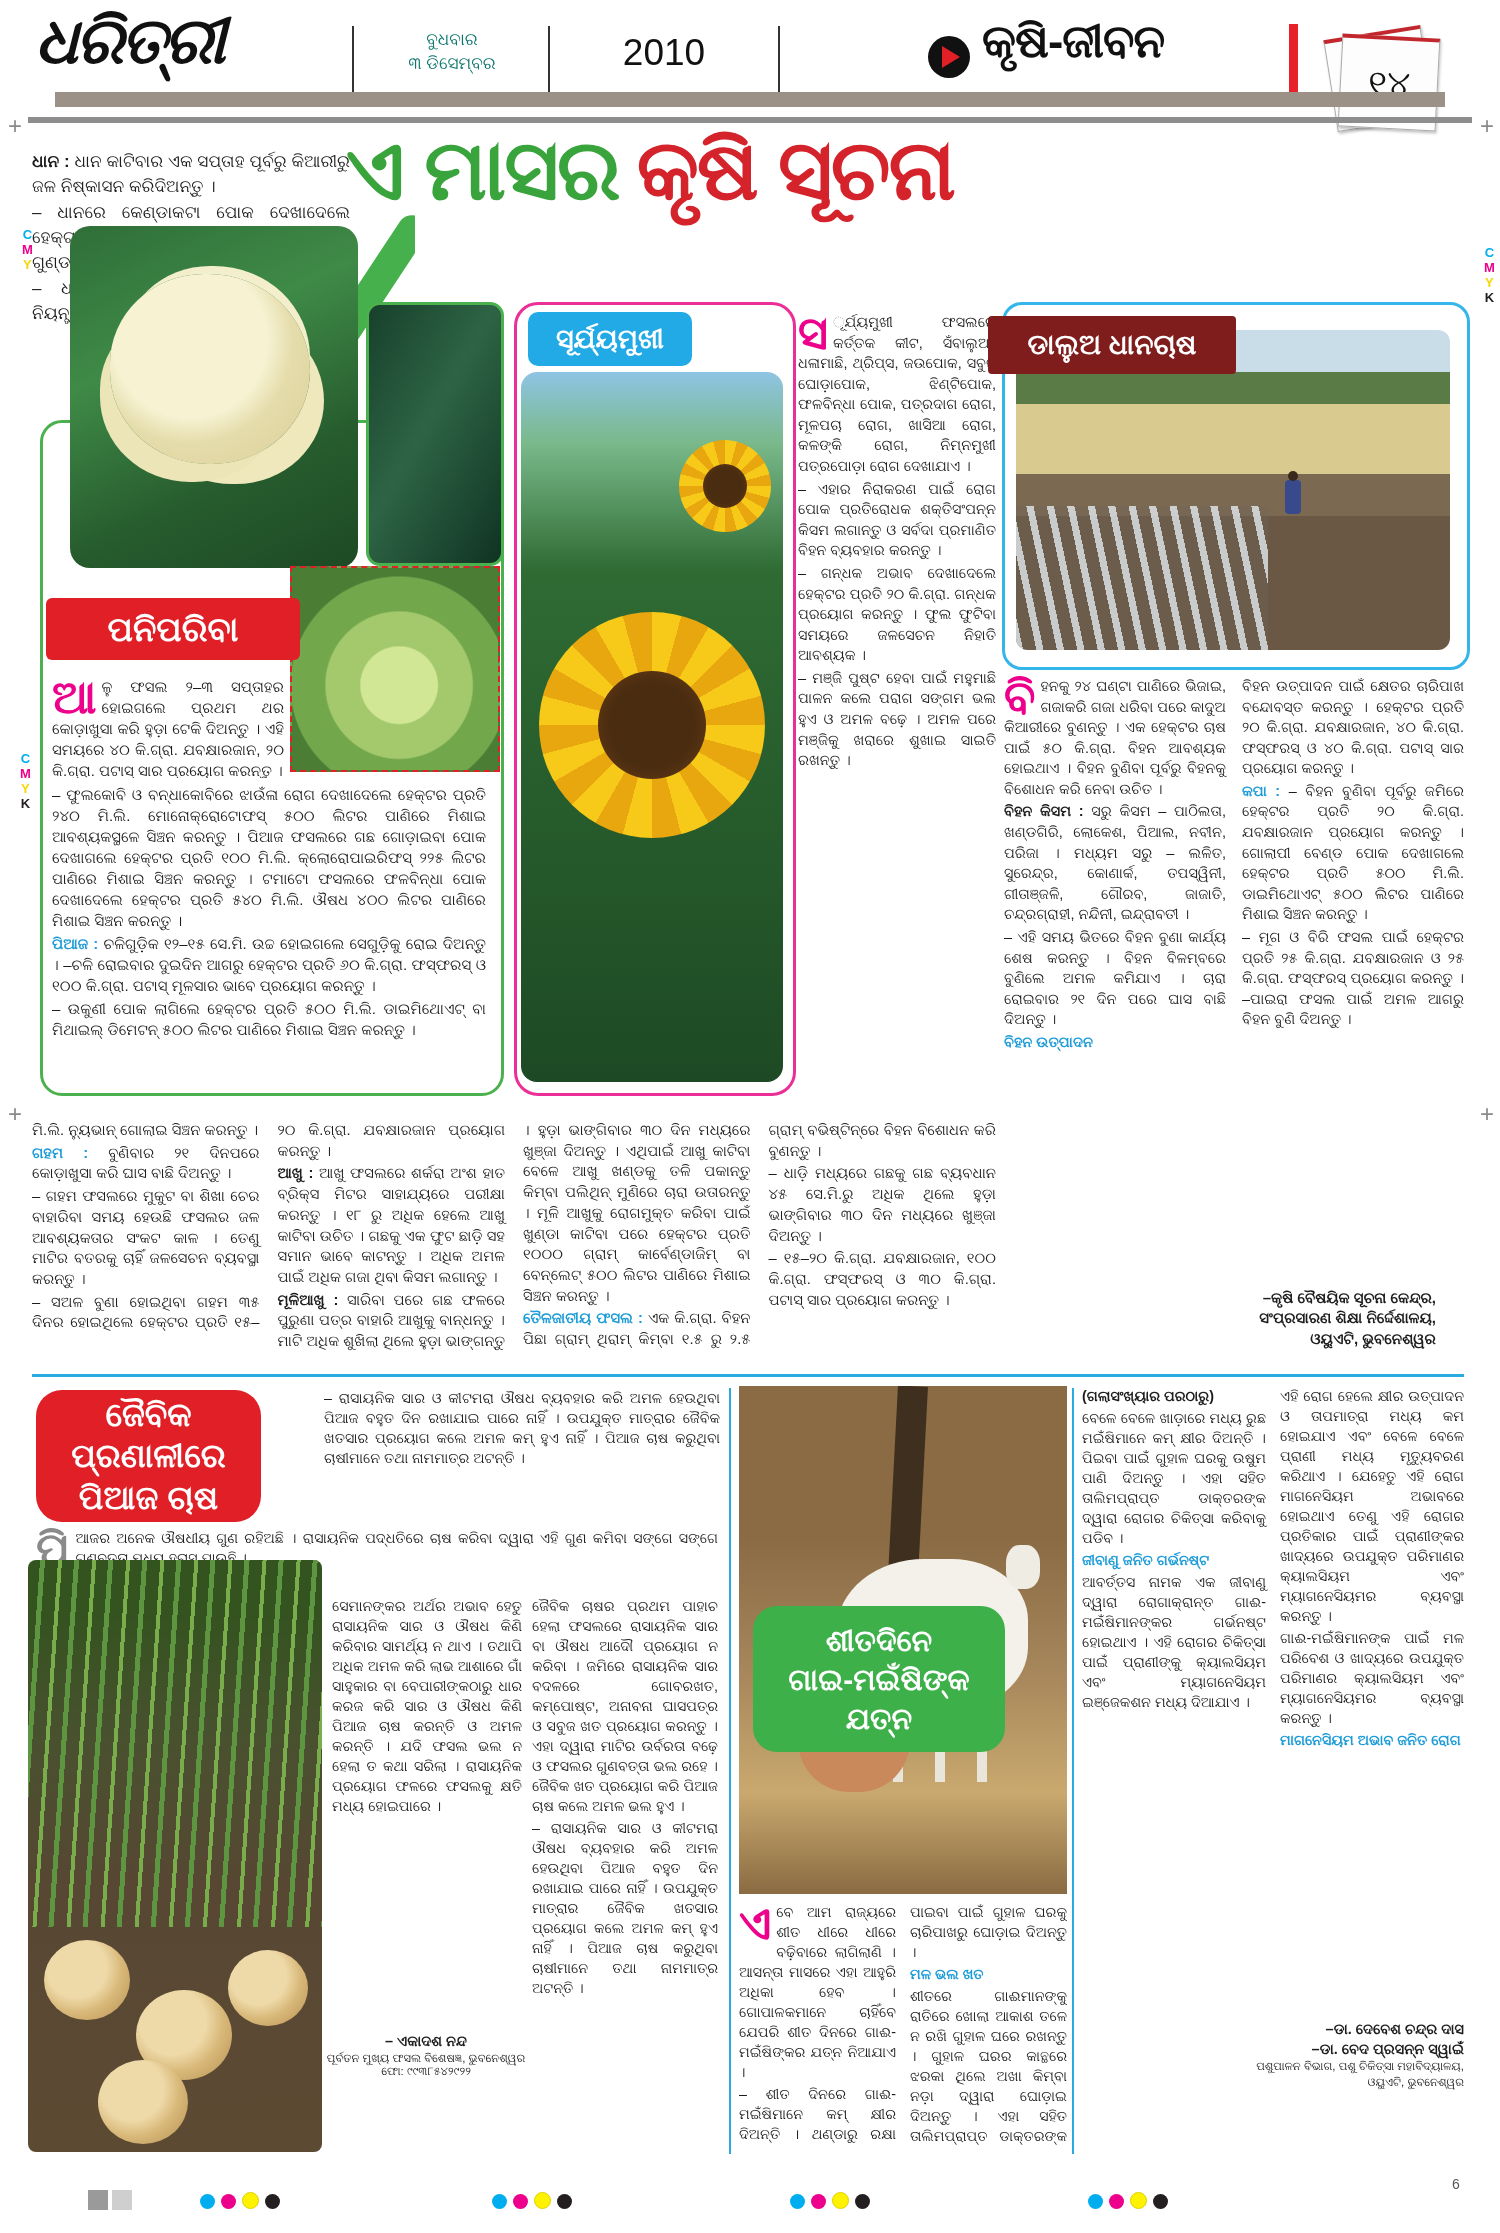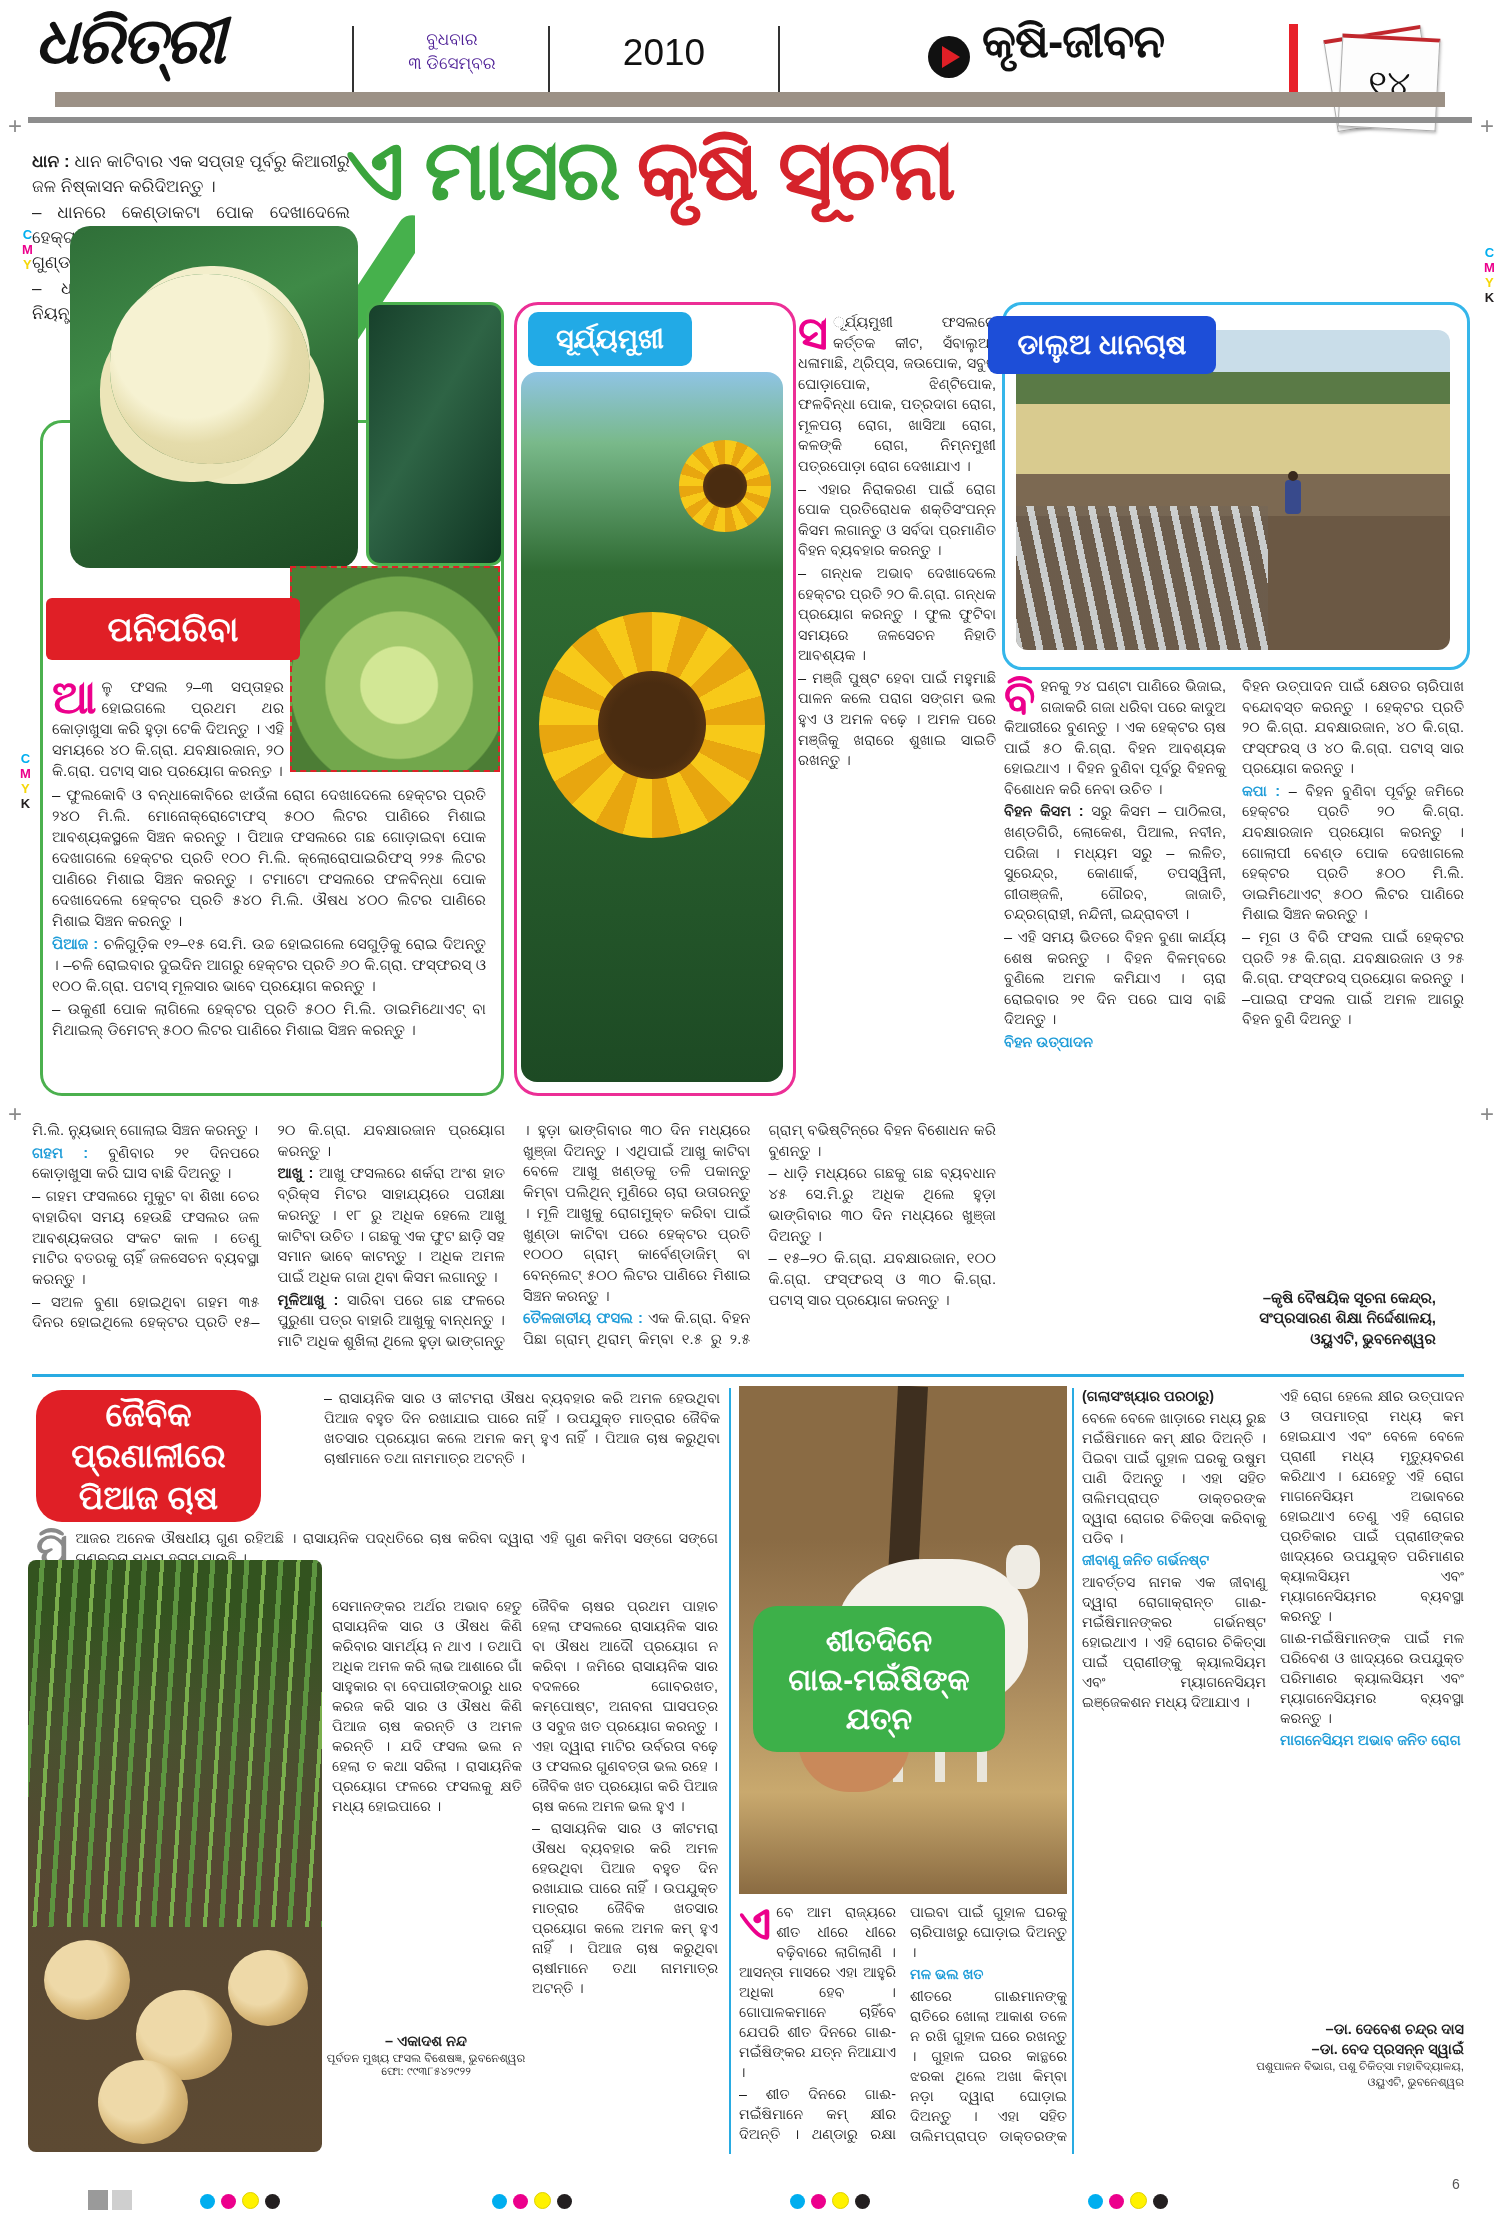--- a/index.html
+++ b/index.html
@@ -2,21 +2,21 @@
 <html><head>
 <meta charset="utf-8">
 <style>
   html,body{margin:0;padding:0;background:#fff;}
   .page{position:relative;width:1500px;height:2233px;background:#ffffff;overflow:hidden;
         font-family:"Liberation Sans",sans-serif;color:#1d1d1d;}
   .abs{position:absolute;}
   
   .mh-title{left:35px;top:4px;font-size:64px;font-weight:bold;font-style:italic;letter-spacing:-3px;color:#111;}
   .mh-rule{width:2px;height:66px;top:26px;background:#333;}
-  .mh-daydate{left:358px;top:28px;width:188px;text-align:center;font-size:17px;line-height:1.4;color:#4c1d95;}
+  .mh-daydate{left:358px;top:28px;width:188px;text-align:center;font-size:17px;line-height:1.4;color:#0f766e;}
   .mh-year{left:554px;top:32px;width:220px;text-align:center;font-size:37px;color:#111;}
   .play-icon{left:928px;top:36px;width:42px;height:42px;border-radius:50%;background:#111;}
   .play-icon:after{content:"";position:absolute;left:14px;top:10px;border-left:18px solid #e01f26;
       border-top:11px solid transparent;border-bottom:11px solid transparent;}
   .mh-section{left:982px;top:14px;font-size:46px;font-weight:bold;color:#111;letter-spacing:-1px;}
   .mh-redbar{left:1289px;top:24px;width:9px;height:80px;background:#e8212a;}
   .pages-icon{left:1312px;top:28px;width:132px;height:98px;}
   .pg{position:absolute;background:#fdfdfd;border:1px solid #aaa;border-top:4px solid #c1272d;box-shadow:1px 2px 3px rgba(0,0,0,.25);}
   .pg1{left:18px;top:4px;width:96px;height:88px;transform:rotate(-9deg);}
   .pg2{left:28px;top:8px;width:96px;height:88px;transform:rotate(3deg);display:flex;align-items:center;justify-content:center;
@@ -36,21 +36,21 @@
   .dropcap.gray{color:#8a8a8a;}
   .sig{font-weight:bold;text-align:right;line-height:1.35;background:#fff;}
   .sig-small{font-weight:normal;font-size:11.5px;}
   
   .green-box{left:40px;top:420px;width:458px;height:670px;border:3px solid #4bb04e;border-radius:22px;}
   .pink-box{left:514px;top:302px;width:276px;height:788px;border:3px solid #ec2f96;border-radius:24px;}
   .cyan-box{left:1002px;top:302px;width:462px;height:362px;border:3px solid #35b6ea;border-radius:20px;}
   .label{color:#fff;font-weight:bold;text-align:center;}
   .label-red{left:46px;top:598px;width:254px;height:62px;line-height:62px;font-size:34px;background:#e01f26;border-radius:6px;z-index:6;}
   .label-blue{left:528px;top:312px;width:164px;height:54px;line-height:54px;font-size:27px;background:#22aae6;border-radius:10px;z-index:6;}
-  .label-magenta{left:988px;top:316px;width:228px;height:58px;line-height:58px;font-size:28px;background:#1d4ed8;border-radius:9px;z-index:6;}
+  .label-magenta{left:988px;top:316px;width:248px;height:58px;line-height:58px;font-size:28px;background:#7f1d1d;border-radius:4px;z-index:6;}
   .redbox2{left:36px;top:1390px;width:225px;height:132px;background:#e01f26;border-radius:26px;z-index:6;
            display:flex;flex-direction:column;justify-content:center;font-size:33px;line-height:1.25;}
   .greenbox2{left:753px;top:1606px;width:252px;height:146px;background:#3db049;border-radius:24px;z-index:6;
            display:flex;flex-direction:column;justify-content:center;font-size:30px;line-height:1.3;}
   
   .photo{overflow:hidden;}
   .cauli{left:70px;top:226px;width:288px;height:342px;border-radius:20px;z-index:3;
      background:linear-gradient(155deg,#2f6e38 0%,#3f8a47 35%,#275c2e 70%,#1d4a24 100%);}
   .cauli:after{content:"";position:absolute;left:40px;top:48px;width:200px;height:190px;border-radius:48% 52% 50% 50%;
      background:radial-gradient(circle at 40% 35%,#f6f2d2 0 45%,#e5dcab 60%,#d8cf9a 100%);

